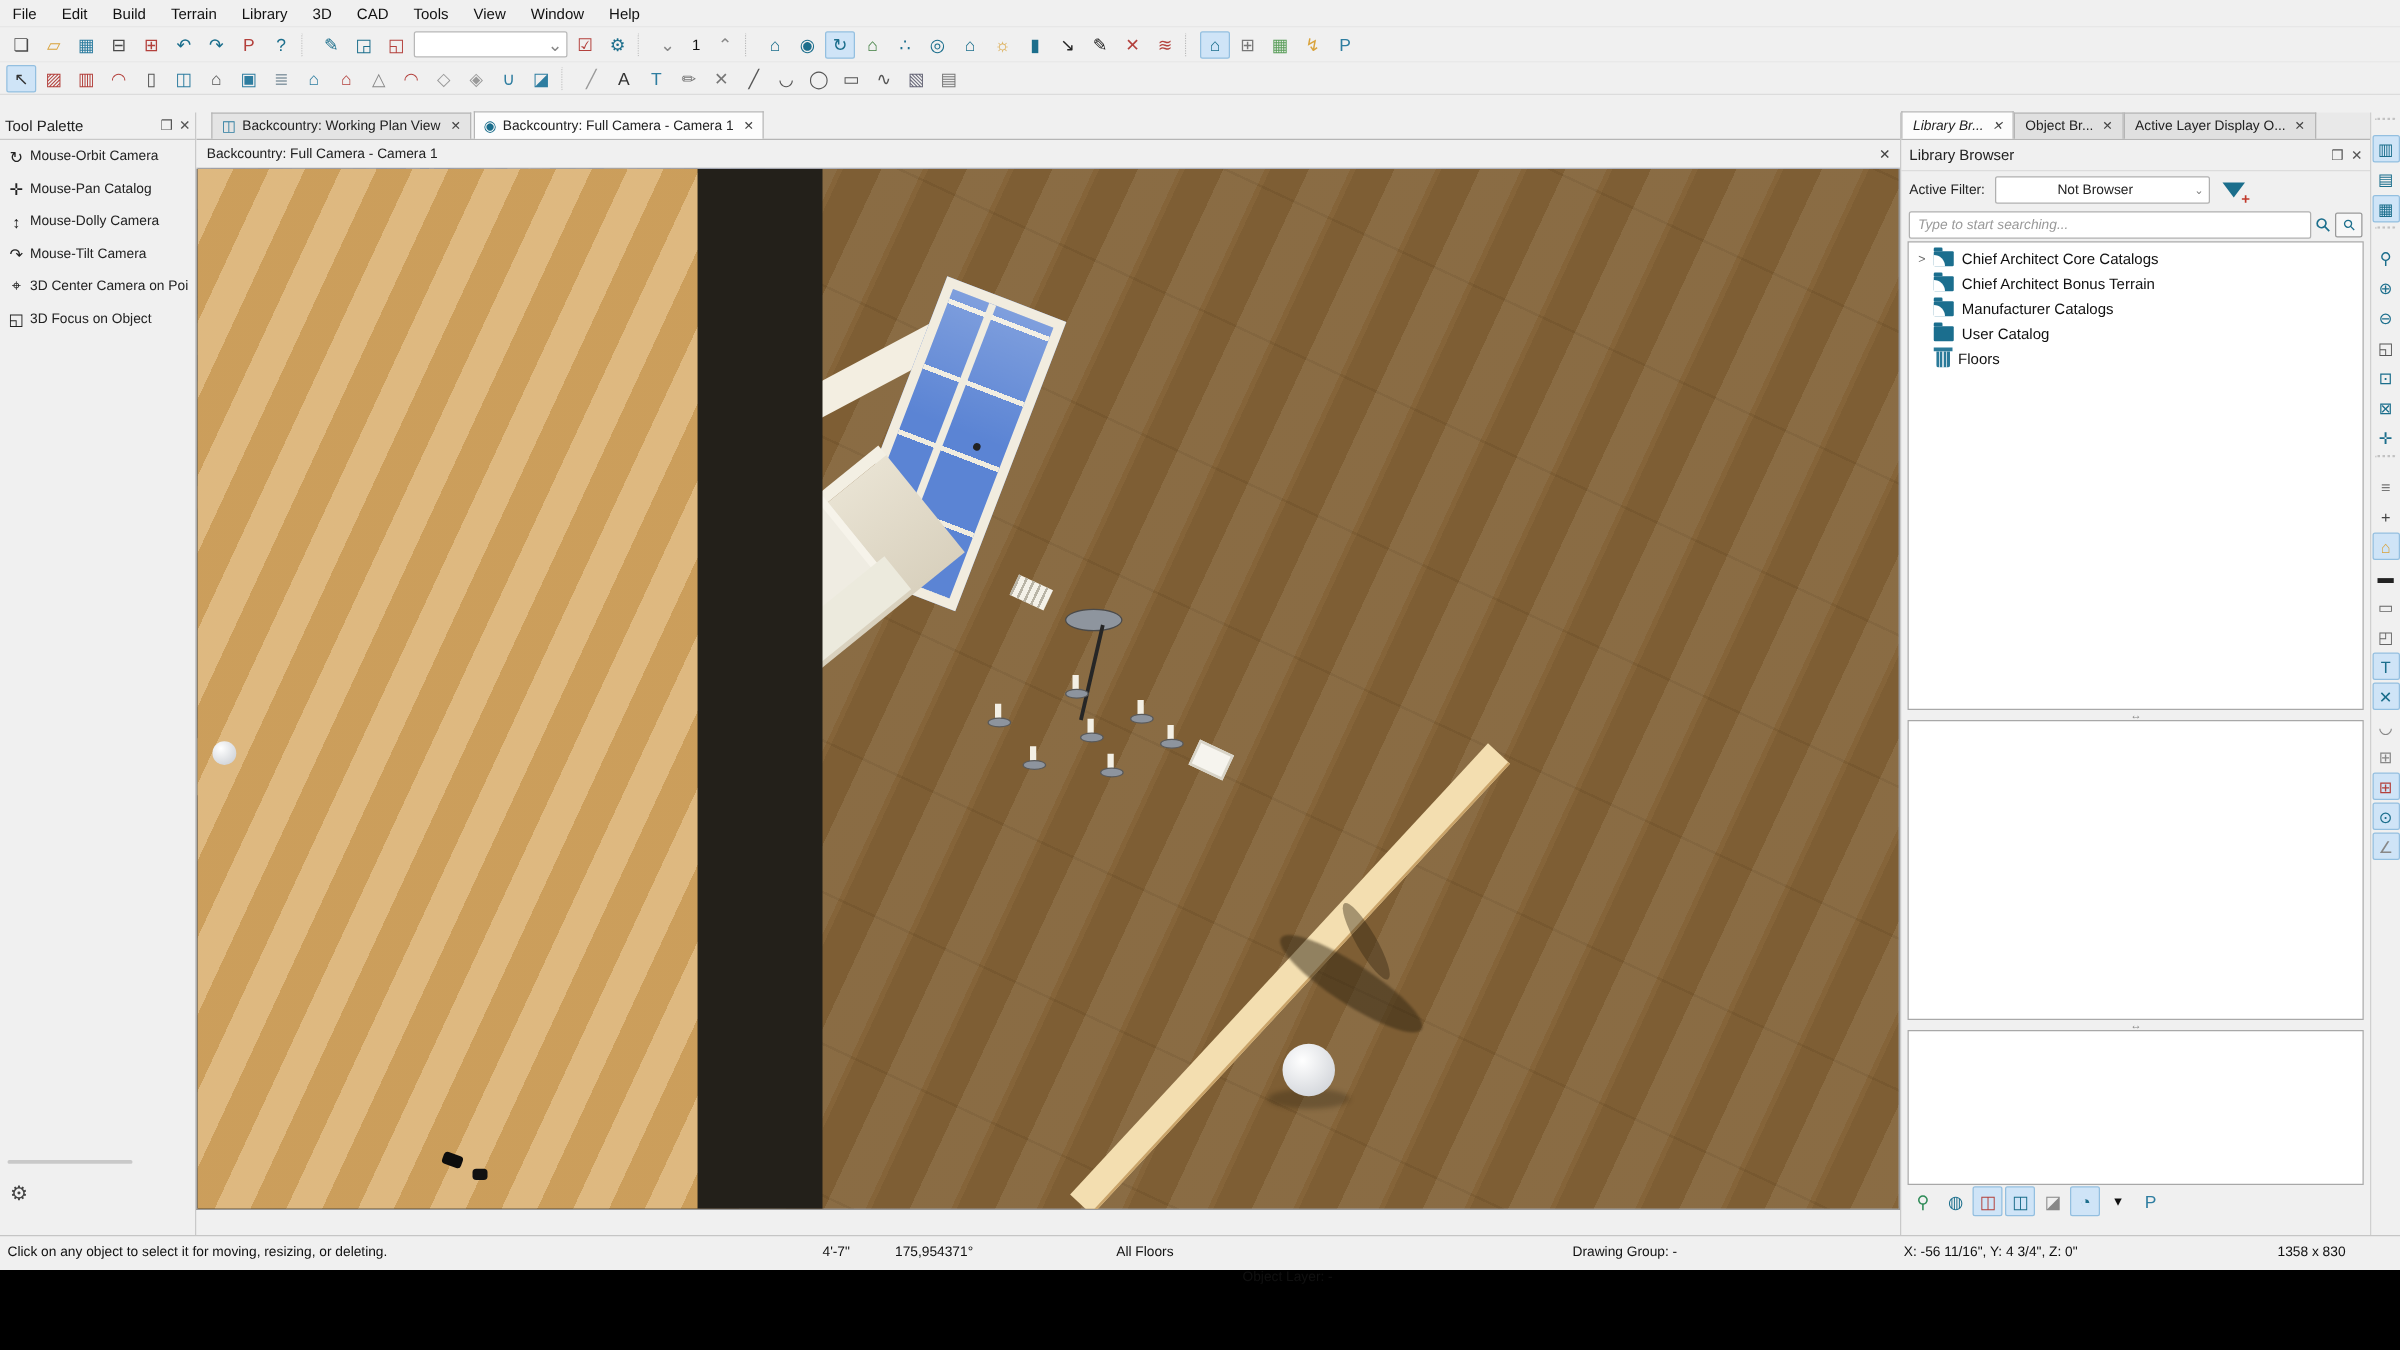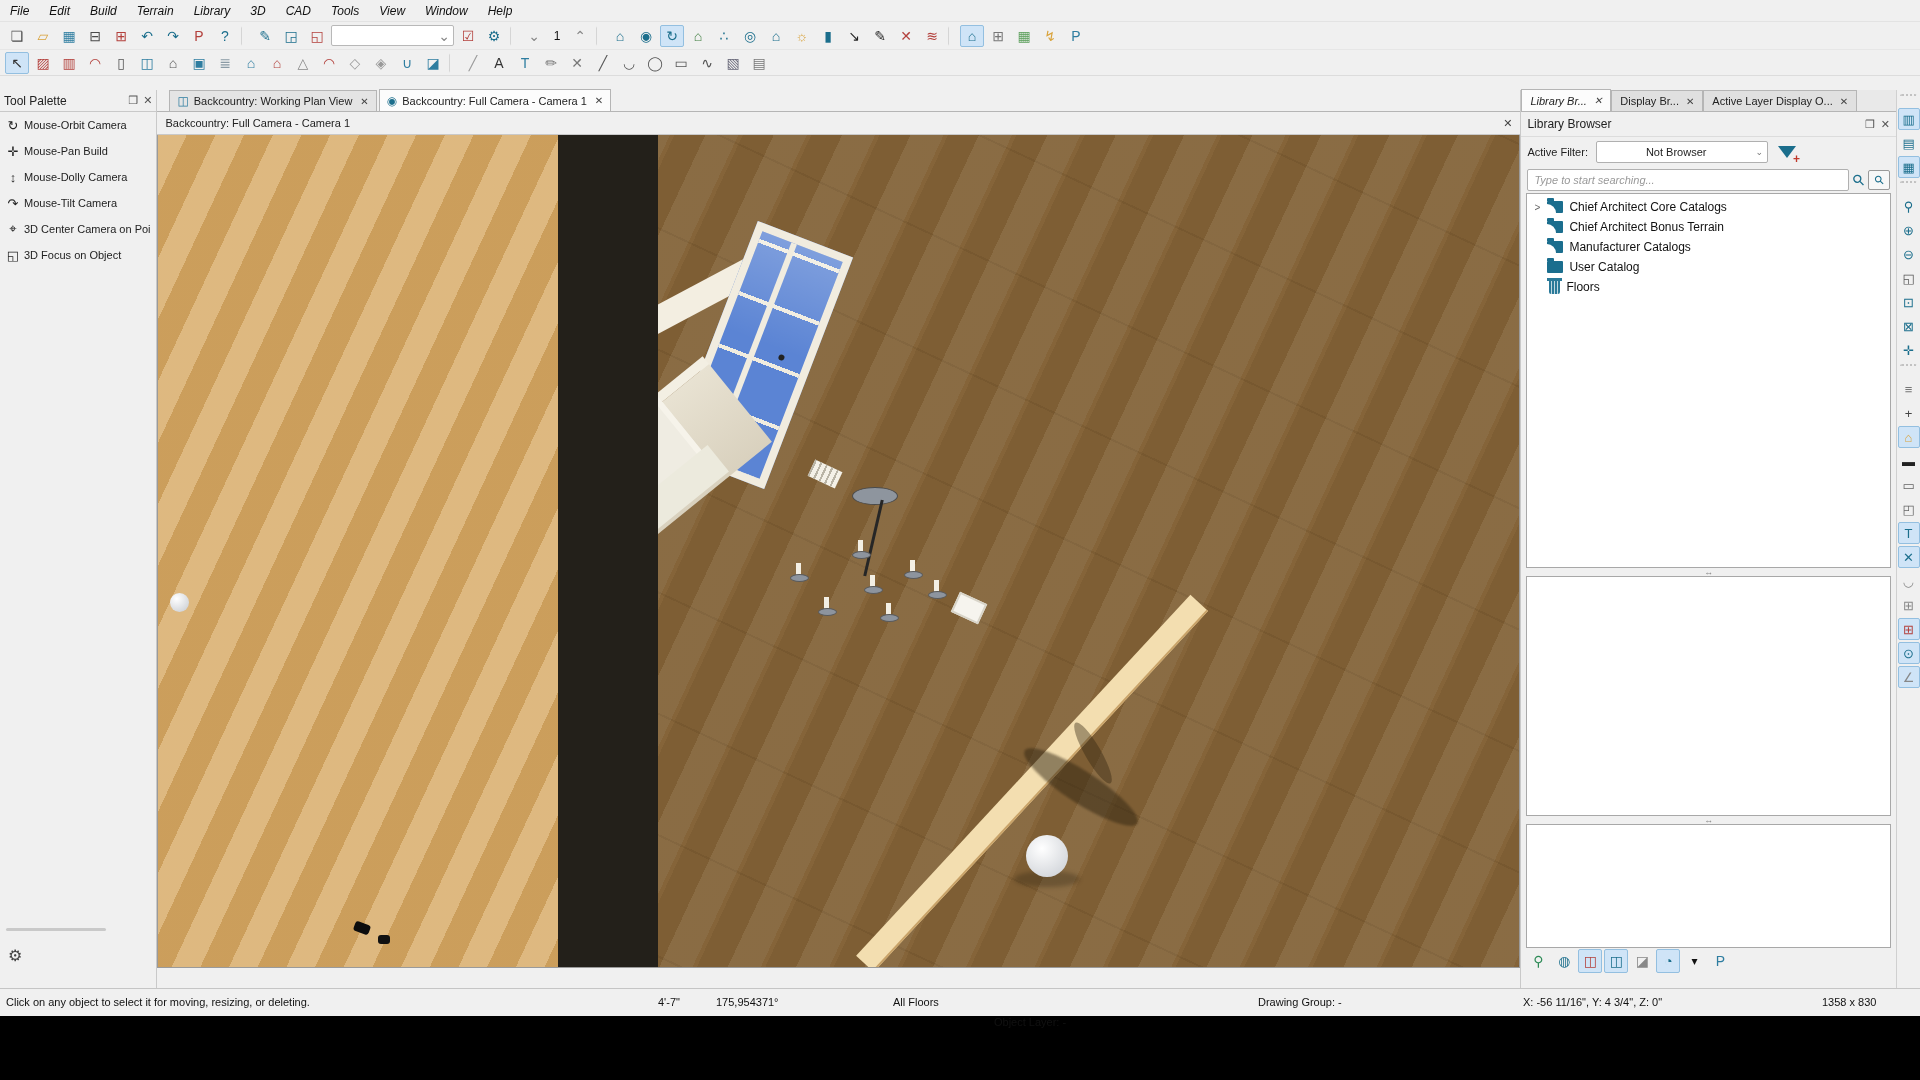--- a/index.html
+++ b/index.html
@@ -1,20 +1,20 @@
 <!DOCTYPE html>
 <html style="--sky_top: #3e63ad; --sky_mid: #5c84cd; --sky_light: #8fb0e4; --wall: #cbc1ad; --wall_light: #eae3d3; --trim: #f1ecdf; --fascia: #f3deb0; --fascia_edge: #c8a268; --glass: #5b84d4; --wood: #c2955a; --wood_light: #d7a964; --wood_shadow: rgba(50,33,13,0.42); --dark: #4c473a;"><head>
 <meta charset="utf-8">
 <style>
   html,body{margin:0;padding:0;}
   body{width:1920px;height:1080px;background:#000;font-family:"Liberation Sans",sans-serif;overflow:hidden;position:relative;-webkit-font-smoothing:antialiased;}
   .app{position:absolute;left:0;top:0;width:1920px;height:1015px;background:#f0f0f0;}
   
   .menubar{height:21px;display:flex;align-items:center;font-size:12px;color:#111;border-bottom:1px solid #e3e3e3;background:#f0f0f0;}
-  .menubar .mi{padding:2px 10px;cursor:default;font-style:italic;}
+  .menubar .mi{padding:2px 10px;cursor:default;}
   
   .tbar{display:flex;align-items:center;background:#f0f0f0;padding-left:4px;}
   .tbar1{height:27px;border-bottom:1px solid #e6e6e6;}
   .tbar2{height:25px;border-bottom:1px solid #dcdcdc;}
   .tbi{width:22px;height:20px;display:flex;align-items:center;justify-content:center;margin:0 1px;border:1px solid transparent;border-radius:2px;}
   .tbi .g{font-size:14px;line-height:1;}
   .tbi.active{background:#cfe4f7;border-color:#93bfe0;}
   .tbi.sep{width:6px;border-left:1px dotted #b9b9b9;height:18px;margin:0 3px;}
   .tbi.handle{width:10px;height:16px;border-left:2px dotted #c2c2c2;margin:0 2px;}
   .tbi.combo{width:118px;height:19px;background:#fff;border:1px solid #b8b8b8;border-radius:2px;justify-content:flex-end;padding-right:3px;color:#888;font-size:10px;}
@@ -415,21 +415,21 @@
         <span class="hic">✕</span>
       </div>
       <div>
 
       <div class="pitem">
             <span class="g">↻</span>
             <span>Mouse-Orbit Camera</span>
           </div>
           <div class="pitem">
             <span class="g">✛</span>
-            <span>Mouse-Pan Build</span>
+            <span>Mouse-Pan Catalog</span>
           </div>
           <div class="pitem">
             <span class="g">↕</span>
             <span>Mouse-Dolly Camera</span>
           </div>
           <div class="pitem">
             <span class="g">↷</span>
             <span>Mouse-Tilt Camera</span>
           </div>
           <div class="pitem">
@@ -563,21 +563,21 @@
     </div>
 
     <div class="rpanel">
       <div class="rtabs">
 
       <div class="rtab active">
             <span>Library Br...</span>
             <span class="tclose">✕</span>
           </div>
           <div class="rtab">
-            <span>Display Br...</span>
+            <span>Object Br...</span>
             <span class="tclose">✕</span>
           </div>
           <div class="rtab">
             <span>Active Layer Display O...</span>
             <span class="tclose">✕</span>
           </div>
         </div>
       <div class="rhead">
         <span>Library Browser</span>
         <span class="sp"></span>

